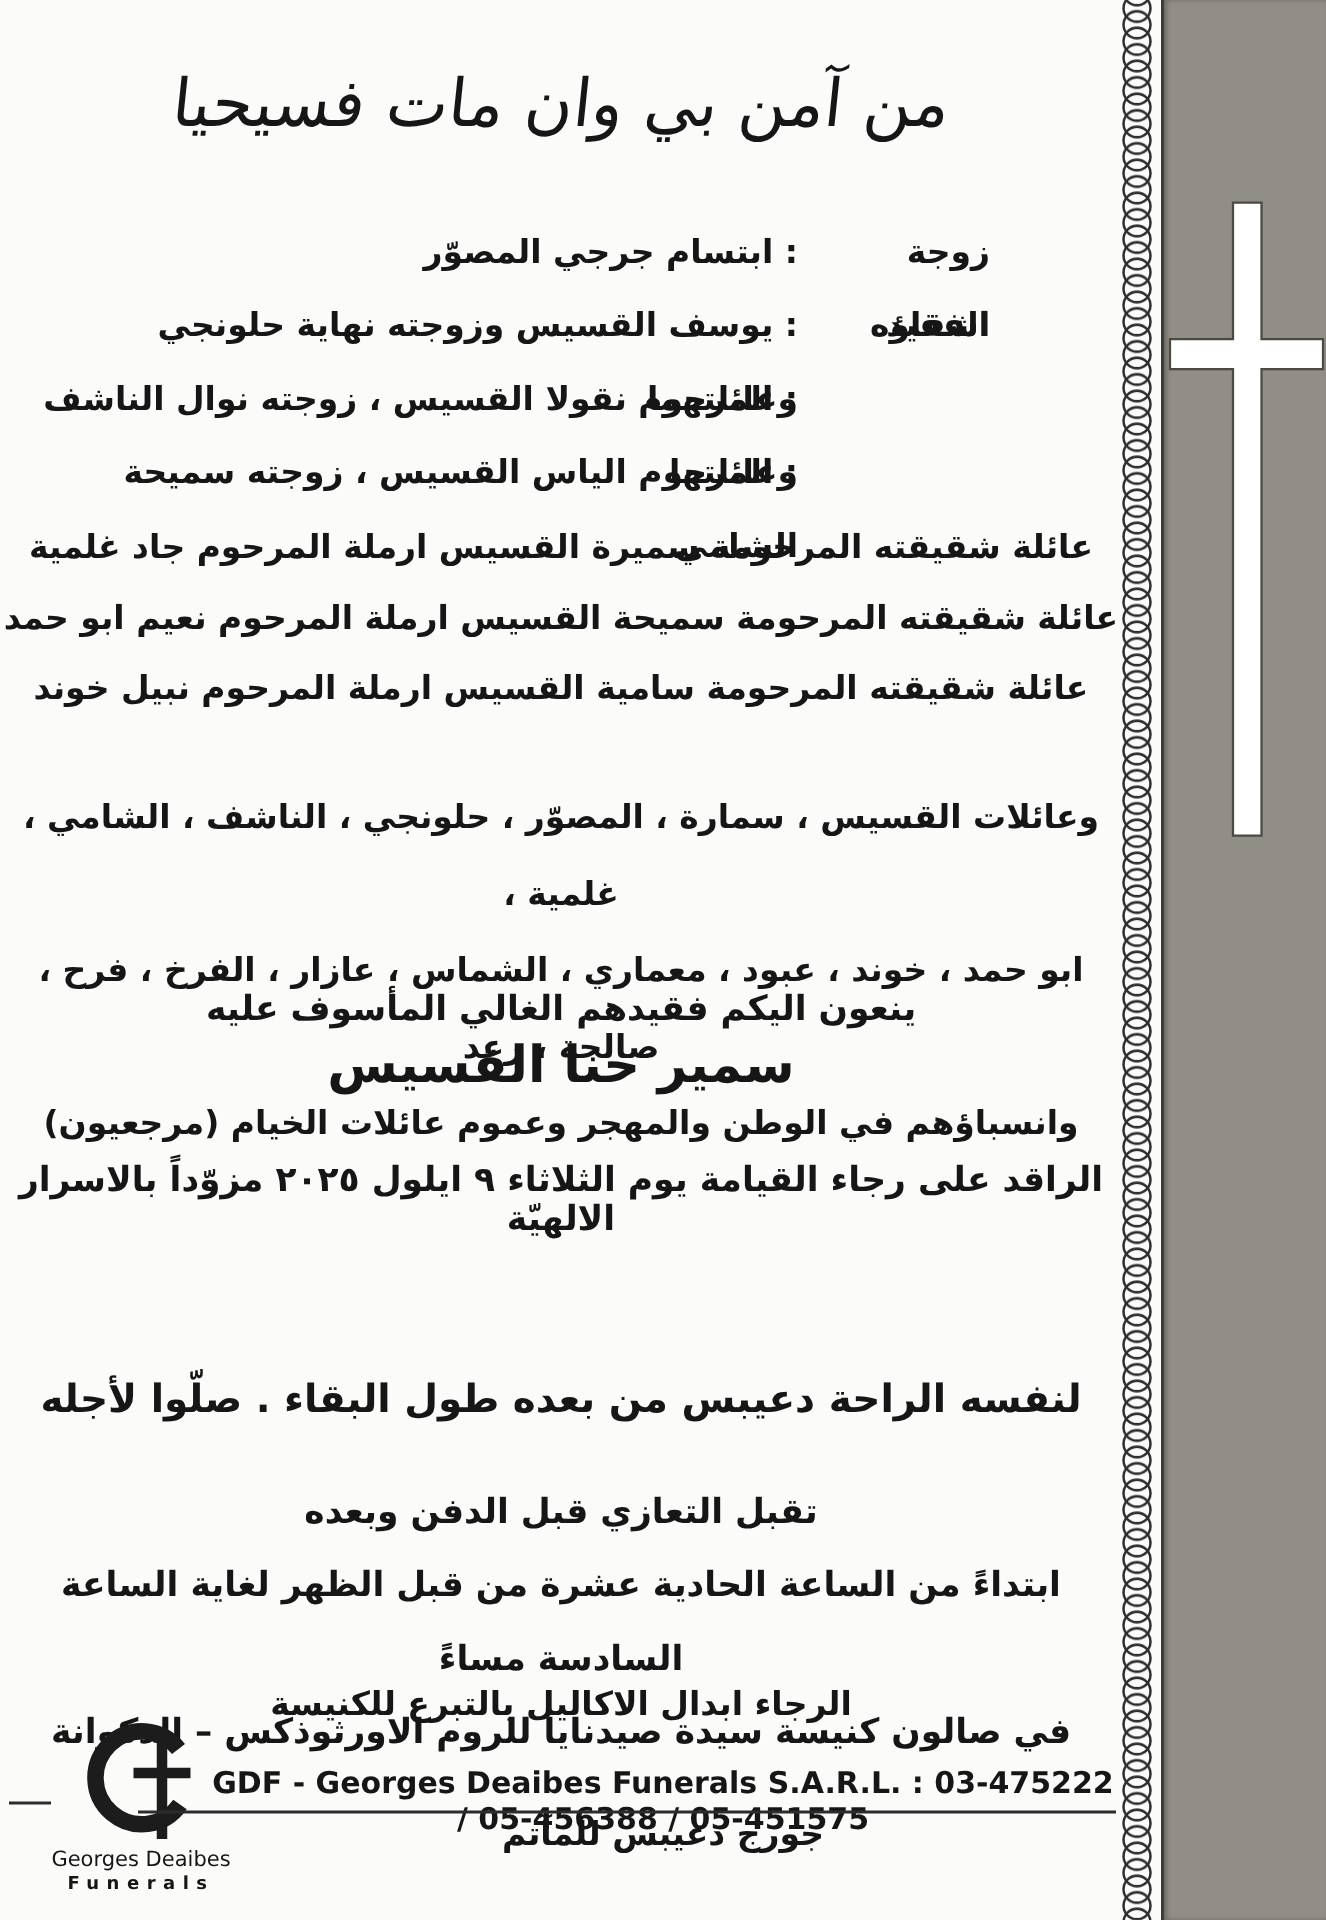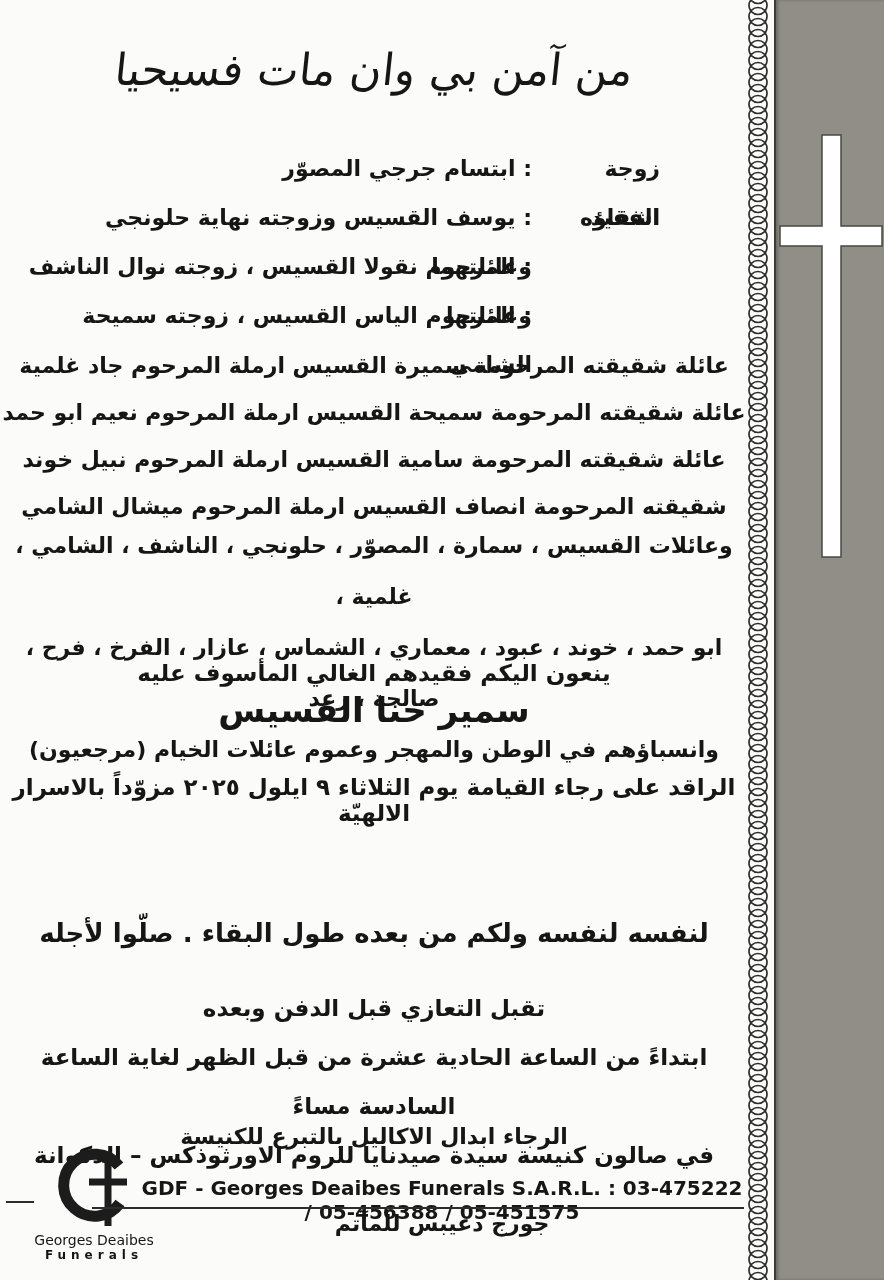--- a/index.html
+++ b/index.html
@@ -104,37 +104,36 @@
       <div class="rel-row">
         <span class="rel-label"></span>
         <span class="rel-value">: المرحوم الياس القسيس ، زوجته سميحة الشامي</span>
       </div>
     </div>
 
     <div class="blk sisters">
       <div>عائلة شقيقته المرحومة سميرة القسيس ارملة المرحوم جاد غلمية</div>
       <div>عائلة شقيقته المرحومة سميحة القسيس ارملة المرحوم نعيم ابو حمد</div>
       <div>عائلة شقيقته المرحومة سامية القسيس ارملة المرحوم نبيل خوند</div>
-      <div>شقيقته المرحومة انصاف القسيس ارملة المرحوم ميشال الشامي</div>
     </div>
 
     <div class="blk announce">ينعون اليكم فقيدهم الغالي المأسوف عليه</div>
 
     <div class="blk families">
       <div>وعائلات القسيس ، سمارة ، المصوّر ، حلونجي ، الناشف ، الشامي ، غلمية ،</div>
       <div>ابو حمد ، خوند ، عبود ، معماري ، الشماس ، عازار ، الفرخ ، فرح ، صالحة ، رعد</div>
       <div>وانسباؤهم في الوطن والمهجر وعموم عائلات الخيام (مرجعيون)</div>
     </div>
 
     <div class="blk deceased">سمير حنا القسيس</div>
 
     <div class="blk death-line">الراقد على رجاء القيامة يوم الثلاثاء ٩ ايلول ٢٠٢٥ مزوّداً بالاسرار الالهيّة</div>
 
 
-    <div class="blk blessing">لنفسه لنفسه ولكم من بعده طول البقاء . صلّوا لأجله</div>
+    <div class="blk blessing">لنفسه الراحة دعيبس من بعده طول البقاء . صلّوا لأجله</div>
 
     <div class="blk condolences">
       <div>تقبل التعازي قبل الدفن وبعده</div>
       <div>ابتداءً من الساعة الحادية عشرة من قبل الظهر لغاية الساعة السادسة مساءً</div>
       <div>في صالون كنيسة سيدة صيدنايا للروم الاورثوذكس – الدكوانة</div>
     </div>
 
     <div class="blk wreaths">الرجاء ابدال الاكاليل بالتبرع للكنيسة</div>
   </div>
 

